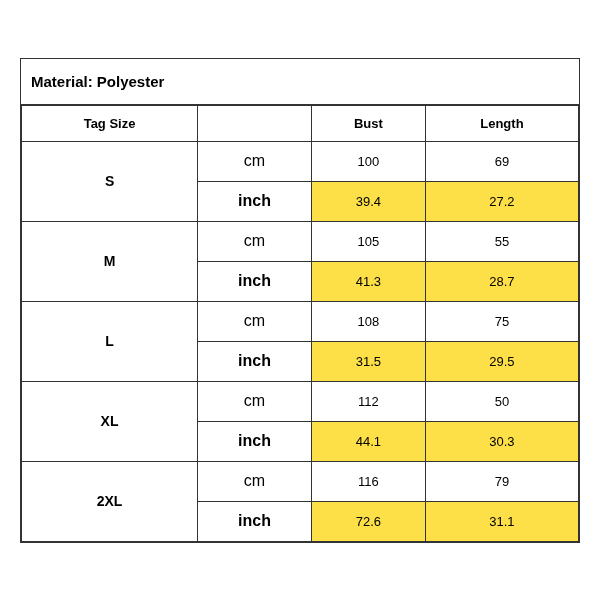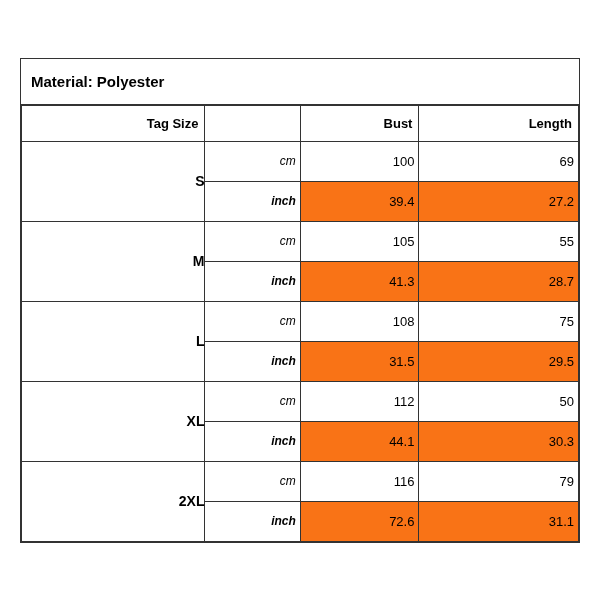--- a/index.html
+++ b/index.html
@@ -30,54 +30,53 @@
       border-bottom: 1.5px solid #333;
     }
 
     table {
       width: 100%;
       border-collapse: collapse;
     }
 
     th, td {
       border: 1px solid #333;
-      text-align: right;
+      text-align: center;
       font-size: 13px;
     }
 
     .header-row th {
       padding: 10px 6px;
       font-weight: bold;
       background: #fff;
     }
 
     .tag-size-cell {
       font-weight: bold;
       font-size: 14px;
       vertical-align: middle;
     }
 
     .unit-cell {
-      font-size: 12px;
+      font-size: 16px;
       padding: 6px 4px;
-      font-style: italic;
     }
 
     .unit-cell.inch {
       font-weight: bold;
       margin-top: 11px;
     }
 
     .value-cell {
       padding: 12px 4px;
       font-size: 13px;
     }
 
     .shaded {
-      background-color: #f97316;
+      background-color: #fde047;
     }
   </style>
 </head>
 <body>
 
 <div class="table-container">
   <div class="title-row">Material: Polyester</div>
   <table>
     <thead>
       <tr class="header-row">

